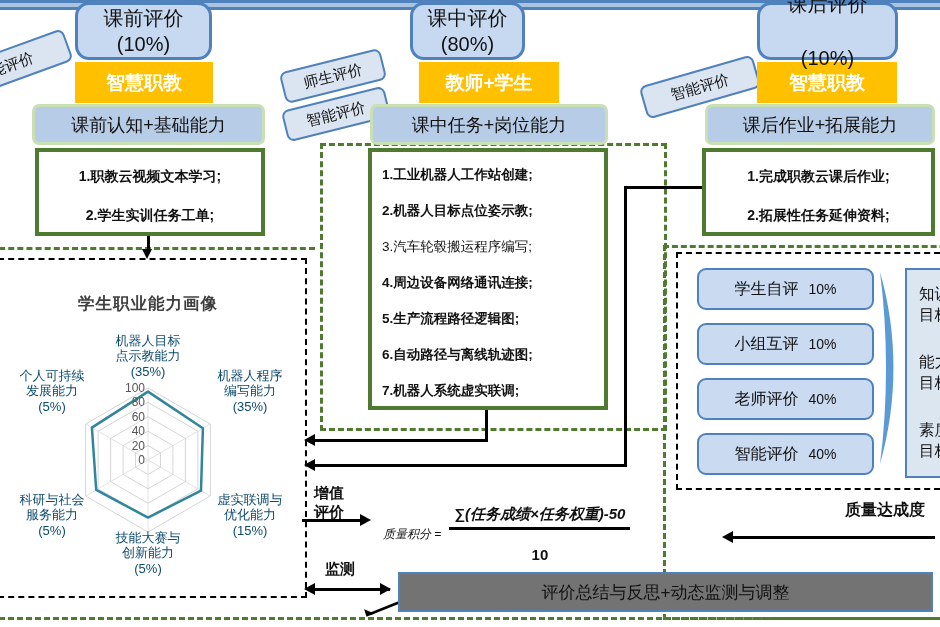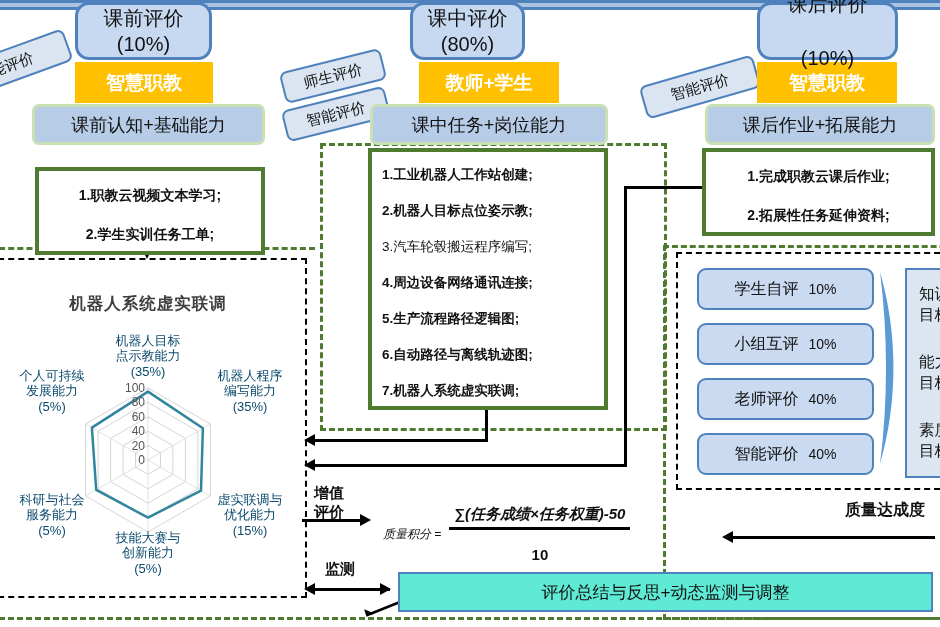--- a/index.html
+++ b/index.html
@@ -55,21 +55,21 @@
          padding:14px 0 14px 12px;z-index:2;}
   .goal{width:2.15em;font-size:15.5px;line-height:1.35;}
   
   #formula{left:383px;top:505px;display:flex;align-items:center;gap:8px;z-index:2;}
   .f-lhs{font-weight:400;font-style:italic;font-size:12px;white-space:nowrap;}
   .frac{display:flex;flex-direction:column;align-items:center;}
   .f-num{font-weight:700;font-style:italic;font-size:15px;padding:0 5px 3px;
          border-bottom:3px solid #000;white-space:nowrap;}
   .f-den{font-weight:700;font-size:15px;padding-top:16px;}
   .blabel{font-weight:700;font-size:15px;line-height:1.25;z-index:2;white-space:pre-line;}
-  #sumbar{left:398px;top:572px;width:535px;height:40px;background:#5eead4;border:2.5px solid #4f81bd;
+  #sumbar{left:398px;top:572px;width:535px;height:40px;background:#737373;border:2.5px solid #4f81bd;
           display:flex;align-items:center;justify-content:center;font-size:17px;z-index:2;}
 </style>
 </head>
 <body>
 
 <div id="stage">
 
   <div class="abs topline"></div>
 
   <div class="abs gline" style="left:-10px;top:247px;width:325px;"></div>
@@ -83,21 +83,21 @@
   <div class="abs hdr" style="left:75px;top:2px;width:137px;height:58px;">
     <span>课前评价</span>
     <span>(10%)</span>
   </div>
   <div class="abs plat" style="left:75px;top:62px;width:138px;height:41px;">
     <span>智慧职教</span>
   </div>
   <div class="abs sub" style="left:32px;top:104px;width:233px;height:41px;">
     <span>课前认知+基础能力</span>
   </div>
-  <div class="abs gbox" id="items-pre" style="left:35px;top:148px;width:230px;height:88px;margin-top:19px;">
+  <div class="abs gbox" id="items-pre" style="left:35px;top:148px;width:230px;height:88px;">
       <div class="gitem">1.职教云视频文本学习;</div>
       <div class="gitem">2.学生实训任务工单;</div>
     </div>
 
   <div class="abs tag" style="left:281px;top:60px;width:104px;height:32px;transform:rotate(-14deg);">
     <span>师生评价</span>
   </div>
   <div class="abs tag" style="left:283px;top:98px;width:106px;height:32px;transform:rotate(-14deg);">
     <span>智能评价</span>
   </div>
@@ -133,21 +133,21 @@
   </div>
   <div class="abs sub" style="left:705px;top:104px;width:230px;height:41px;">
     <span>课后作业+拓展能力</span>
   </div>
   <div class="abs gbox" id="items-post" style="left:702px;top:148px;width:233px;height:88px;">
       <div class="gitem">1.完成职教云课后作业;</div>
       <div class="gitem">2.拓展性任务延伸资料;</div>
     </div>
 
   <div class="abs dashk" style="left:-12px;top:258px;width:319px;height:340px;"></div>
-  <div class="abs rtitle">机器人系统虚实联调</div>
+  <div class="abs rtitle">学生职业能力画像</div>
   <svg id="radar-svg" class="abs" style="left:38px;top:330px;z-index:1;" width="220" height="220">
       <line x1="110" y1="130" x2="110" y2="58" stroke="#e2e2e2" stroke-width="1"></line>
       <line x1="110" y1="130" x2="172.35382907247958" y2="94" stroke="#e2e2e2" stroke-width="1"></line>
       <line x1="110" y1="130" x2="172.35382907247958" y2="166" stroke="#e2e2e2" stroke-width="1"></line>
       <line x1="110" y1="130" x2="110" y2="202" stroke="#e2e2e2" stroke-width="1"></line>
       <line x1="110" y1="130" x2="47.646170927520416" y2="166" stroke="#e2e2e2" stroke-width="1"></line>
       <line x1="110" y1="130" x2="47.64617092752042" y2="94" stroke="#e2e2e2" stroke-width="1"></line>
       <polygon points="110.0,115.6 122.5,122.8 122.5,137.2 110.0,144.4 97.5,137.2 97.5,122.8" fill="none" stroke="#d5d5d5" stroke-width="1" stroke-linejoin="round"></polygon>
       <polygon points="110.0,101.2 134.9,115.6 134.9,144.4 110.0,158.8 85.1,144.4 85.1,115.6" fill="none" stroke="#d5d5d5" stroke-width="1" stroke-linejoin="round"></polygon>
       <polygon points="110.0,86.8 147.4,108.4 147.4,151.6 110.0,173.2 72.6,151.6 72.6,108.4" fill="none" stroke="#d5d5d5" stroke-width="1" stroke-linejoin="round"></polygon>

